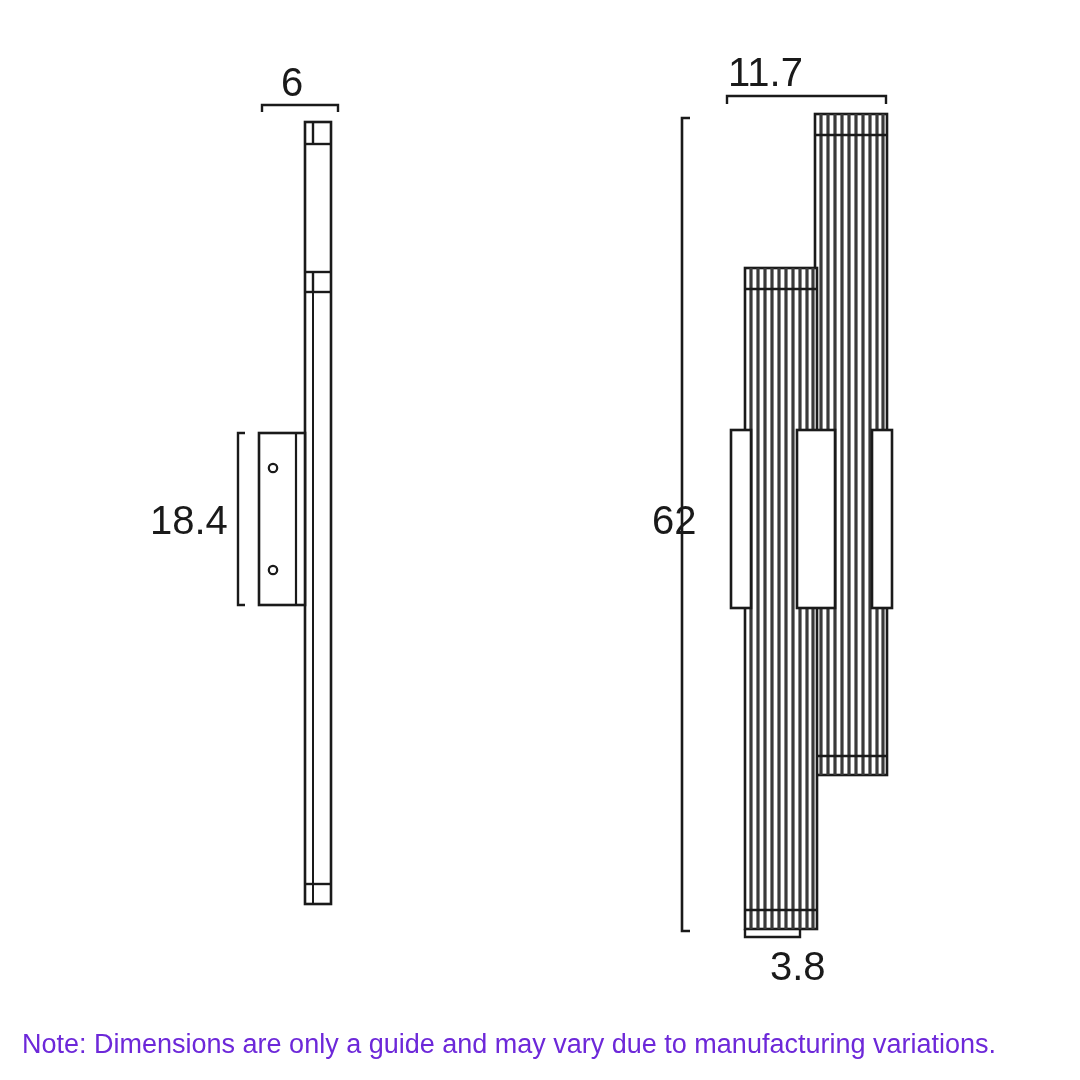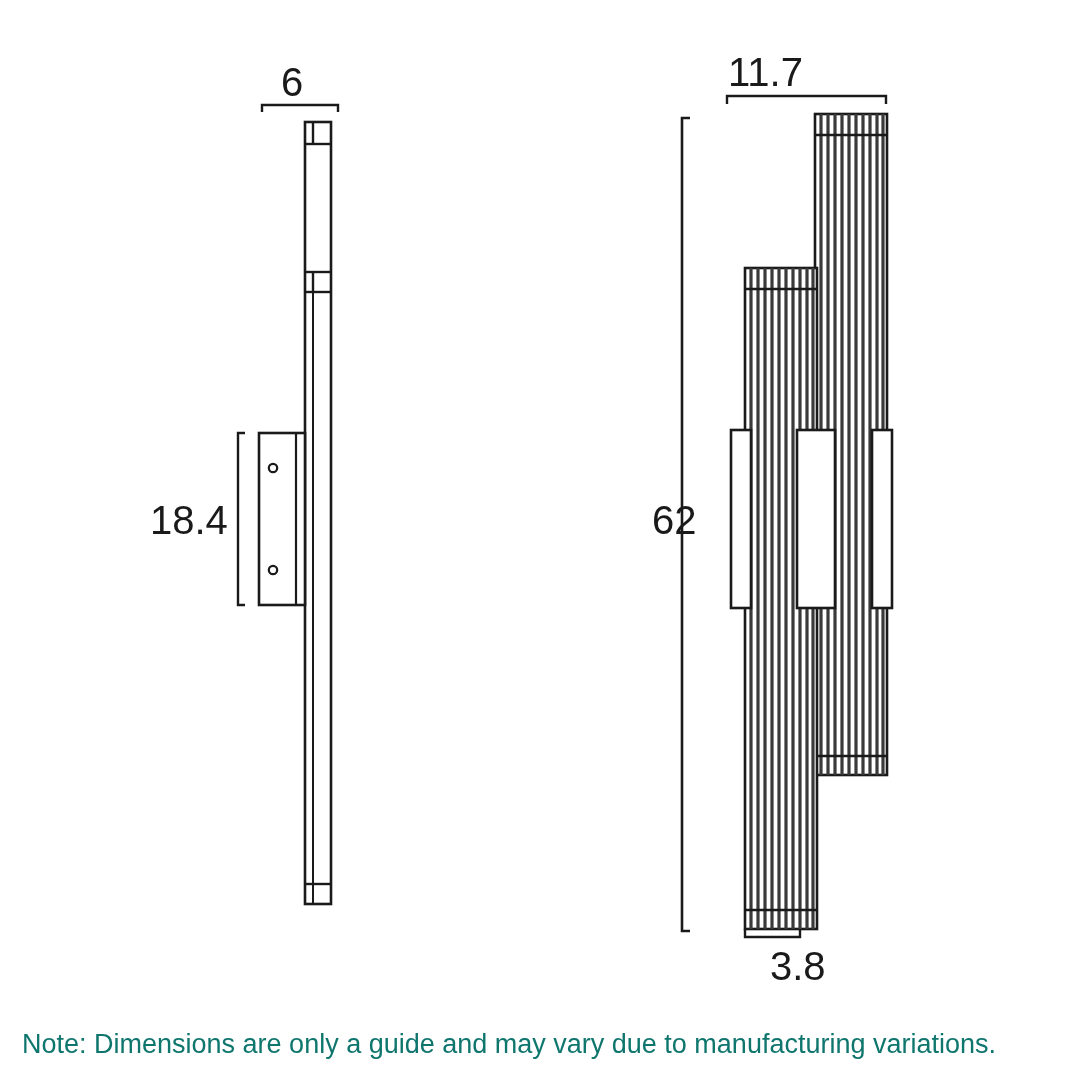--- a/index.html
+++ b/index.html
@@ -32,21 +32,21 @@
   }
   #dim-6-label      { left: 281px; top: 62px;  }
   #dim-117-label    { left: 728px; top: 52px;  }
   #dim-135-label    { left: 150px; top: 500px; }
   #dim-62-label     { left: 620px; top: 500px; margin-left: 32px; }
   #dim-38-label     { left: 742px; top: 946px; margin-left: 28px; }
   #note-text {
     position: absolute;
     left: 22px;
     top: 1028px;
-    color: #0f766e;
+    color: #6d28d9;
     font-family: "Liberation Sans", sans-serif;
     font-size: 27px;
     line-height: 1.2;
     white-space: nowrap;
   }
 </style>
 </head>
 <body>
 
 <div id="page">

